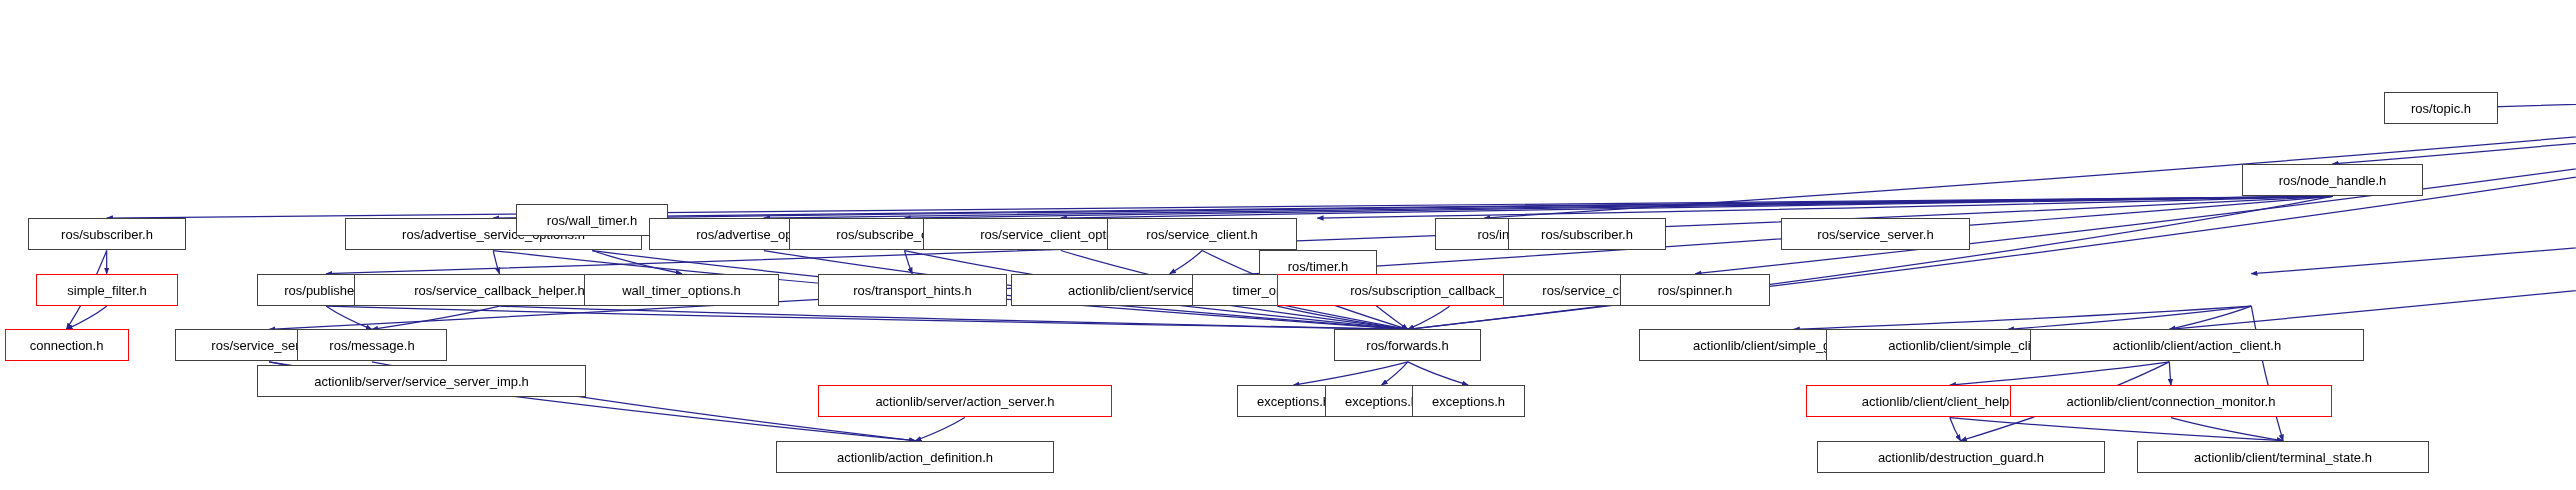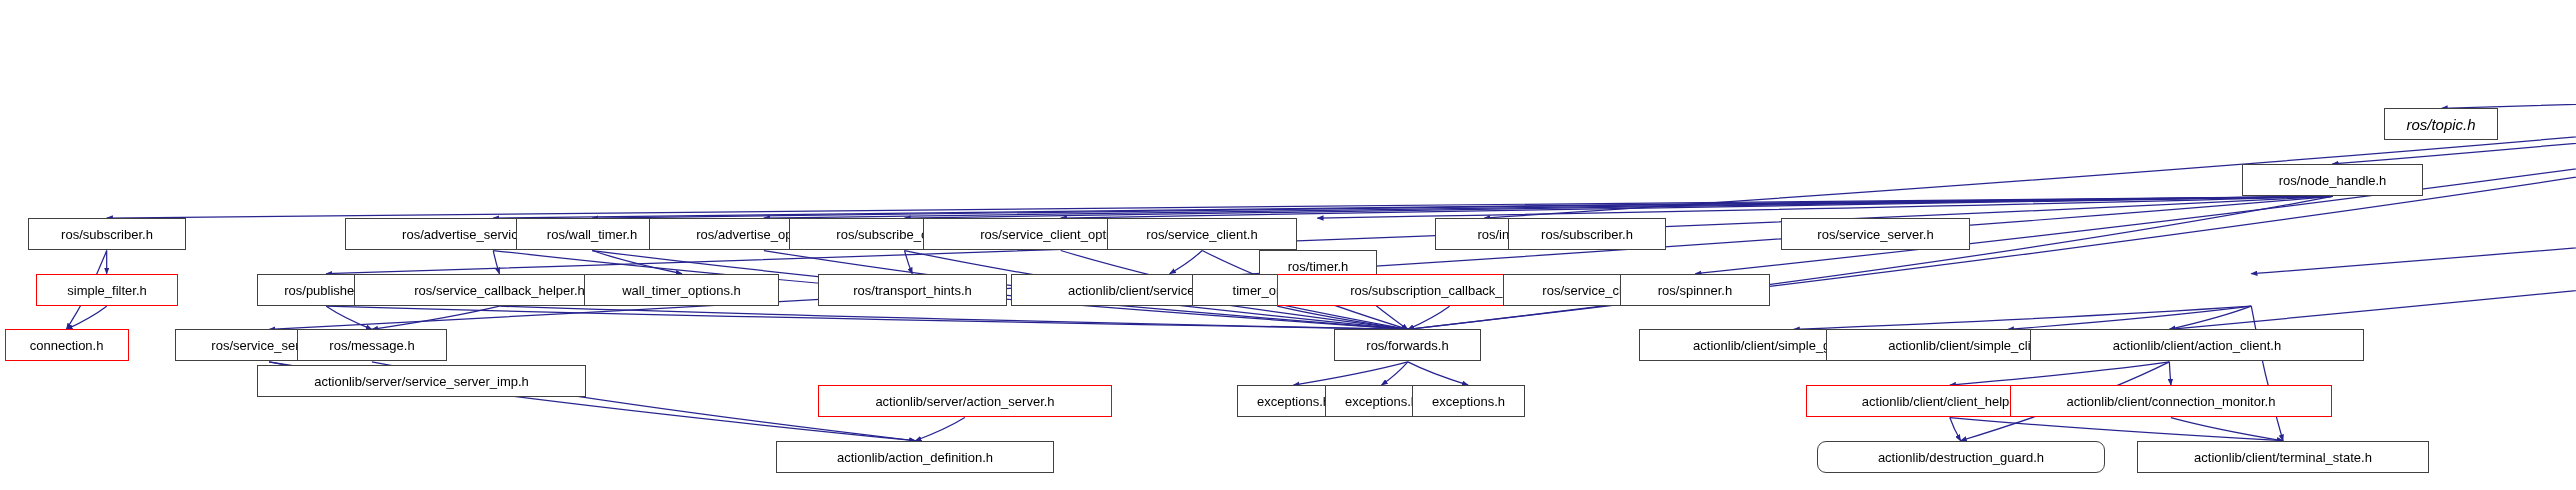--- a/index.html
+++ b/index.html
@@ -79,25 +79,25 @@
       <path d="M2912,396 Q2871.72,411 2806,426" stroke="#27248f" stroke-width="1.6" fill="none" marker-end="url(#ah)"></path>
       <path d="M2912,396 Q2927.58,483 2953,570" stroke="#27248f" stroke-width="1.6" fill="none" marker-end="url(#ah)"></path>
       <path d="M2806,468 Q2698.08,483 2522,498" stroke="#27248f" stroke-width="1.6" fill="none" marker-end="url(#ah)"></path>
       <path d="M2806,468 Q2806.76,483 2808,498" stroke="#27248f" stroke-width="1.6" fill="none" marker-end="url(#ah)"></path>
       <path d="M2806,468 Q2703.4,519 2536,570" stroke="#27248f" stroke-width="1.6" fill="none" marker-end="url(#ah)"></path>
       <path d="M2522,540 Q2527.32,555 2536,570" stroke="#27248f" stroke-width="1.6" fill="none" marker-end="url(#ah)"></path>
       <path d="M2522,540 Q2685.78,555 2953,570" stroke="#27248f" stroke-width="1.6" fill="none" marker-end="url(#ah)"></path>
       <path d="M2808,540 Q2863.1,555 2953,570" stroke="#27248f" stroke-width="1.6" fill="none" marker-end="url(#ah)"></path>
       <path d="M1248,540 Q1223.68,555 1184,570" stroke="#27248f" stroke-width="1.6" fill="none" marker-end="url(#ah)"></path>
     </svg>
-<div class="node plain" style="left: 2384px; top: 108px; width: 114px; height: 32px; font-size: 15px; font-style: italic;">ros/topic.h</div>
+<div class="node plain" style="left: 2384px; top: 92px; width: 114px; height: 32px; font-size: 13px;">ros/topic.h</div>
     <div class="node plain" style="left: 2242px; top: 164px; width: 181px; height: 32px; font-size: 13px;">ros/node_handle.h</div>
     <div class="node plain" style="left: 28px; top: 218px; width: 158px; height: 32px; font-size: 13px;">ros/subscriber.h</div>
     <div class="node plain" style="left: 345px; top: 218px; width: 297px; height: 32px; font-size: 13px;">ros/advertise_service_options.h</div>
-    <div class="node plain" style="left: 516px; top: 218px; width: 152px; height: 32px; font-size: 13px;">ros/wall_timer.h</div>
+    <div class="node plain" style="left: 516px; top: 204px; width: 152px; height: 32px; font-size: 13px;">ros/wall_timer.h</div>
     <div class="node plain" style="left: 649px; top: 218px; width: 229px; height: 32px; font-size: 13px;">ros/advertise_options.h</div>
     <div class="node plain" style="left: 789px; top: 218px; width: 232px; height: 32px; font-size: 13px;">ros/subscribe_options.h</div>
     <div class="node plain" style="left: 923px; top: 218px; width: 275px; height: 32px; font-size: 13px;">ros/service_client_options.h</div>
     <div class="node plain" style="left: 1107px; top: 218px; width: 190px; height: 32px; font-size: 13px;">ros/service_client.h</div>
     <div class="node plain" style="left: 1259px; top: 218px; width: 118px; height: 32px; font-size: 13px; margin-top: 32px;">ros/timer.h</div>
     <div class="node plain" style="left: 1435px; top: 218px; width: 99px; height: 32px; font-size: 13px; padding-left: 35px;">ros/init.h</div>
     <div class="node plain" style="left: 1508px; top: 218px; width: 158px; height: 32px; font-size: 13px;">ros/subscriber.h</div>
     <div class="node plain" style="left: 1781px; top: 218px; width: 189px; height: 32px; font-size: 13px;">ros/service_server.h</div>
     <div class="node red" style="left: 36px; top: 274px; width: 142px; height: 32px; font-size: 13px;">simple_filter.h</div>
     <div class="node plain" style="left: 257px; top: 274px; width: 139px; height: 32px; font-size: 13px;">ros/publisher.h</div>
@@ -117,16 +117,16 @@
     <div class="node plain" style="left: 1826px; top: 329px; width: 363px; height: 32px; font-size: 13px;">actionlib/client/simple_client_goal_state.h</div>
     <div class="node plain" style="left: 2030px; top: 329px; width: 334px; height: 32px; font-size: 13px;">actionlib/client/action_client.h</div>
     <div class="node red" style="left: 818px; top: 385px; width: 294px; height: 32px; font-size: 13px;">actionlib/server/action_server.h</div>
     <div class="node plain" style="left: 257px; top: 365px; width: 329px; height: 32px; font-size: 13px;">actionlib/server/service_server_imp.h</div>
     <div class="node plain" style="left: 1237px; top: 385px; width: 113px; height: 32px; font-size: 13px;">exceptions.h</div>
     <div class="node plain" style="left: 1325px; top: 385px; width: 113px; height: 32px; font-size: 13px;">exceptions.h</div>
     <div class="node plain" style="left: 1412px; top: 385px; width: 113px; height: 32px; font-size: 13px;">exceptions.h</div>
     <div class="node red" style="left: 1806px; top: 385px; width: 288px; height: 32px; font-size: 13px;">actionlib/client/client_helpers.h</div>
     <div class="node red" style="left: 2010px; top: 385px; width: 322px; height: 32px; font-size: 13px;">actionlib/client/connection_monitor.h</div>
     <div class="node plain" style="left: 776px; top: 441px; width: 278px; height: 32px; font-size: 13px;">actionlib/action_definition.h</div>
-    <div class="node plain" style="left: 1817px; top: 441px; width: 288px; height: 32px; font-size: 13px; border-radius: 9px;">actionlib/destruction_guard.h</div>
+    <div class="node plain" style="left: 1817px; top: 441px; width: 288px; height: 32px; font-size: 13px;">actionlib/destruction_guard.h</div>
     <div class="node plain" style="left: 2137px; top: 441px; width: 292px; height: 32px; font-size: 13px;">actionlib/client/terminal_state.h</div>
   </div>
 
 
 </body></html>

